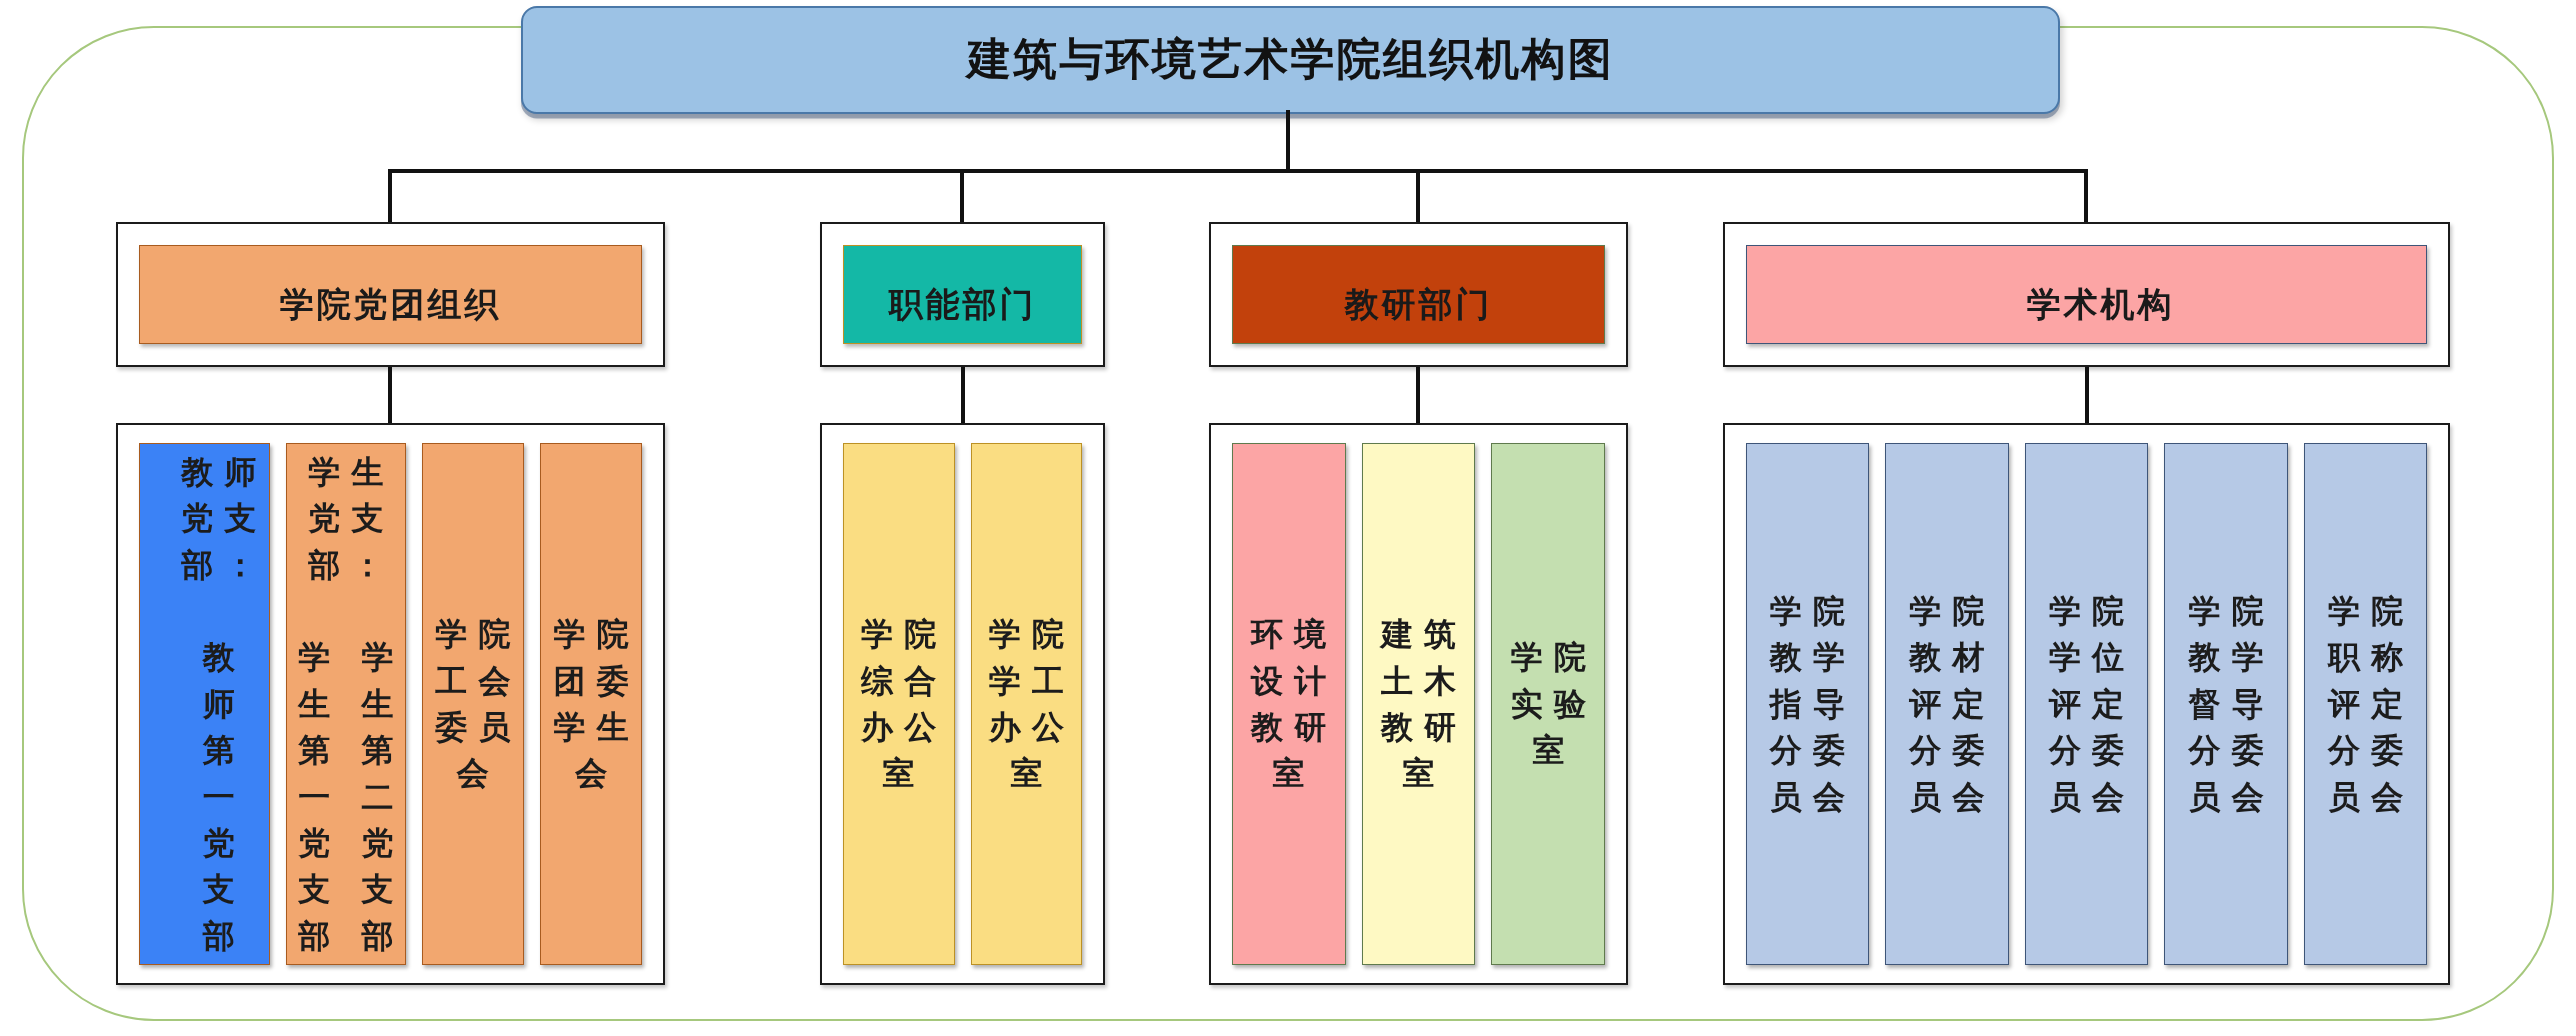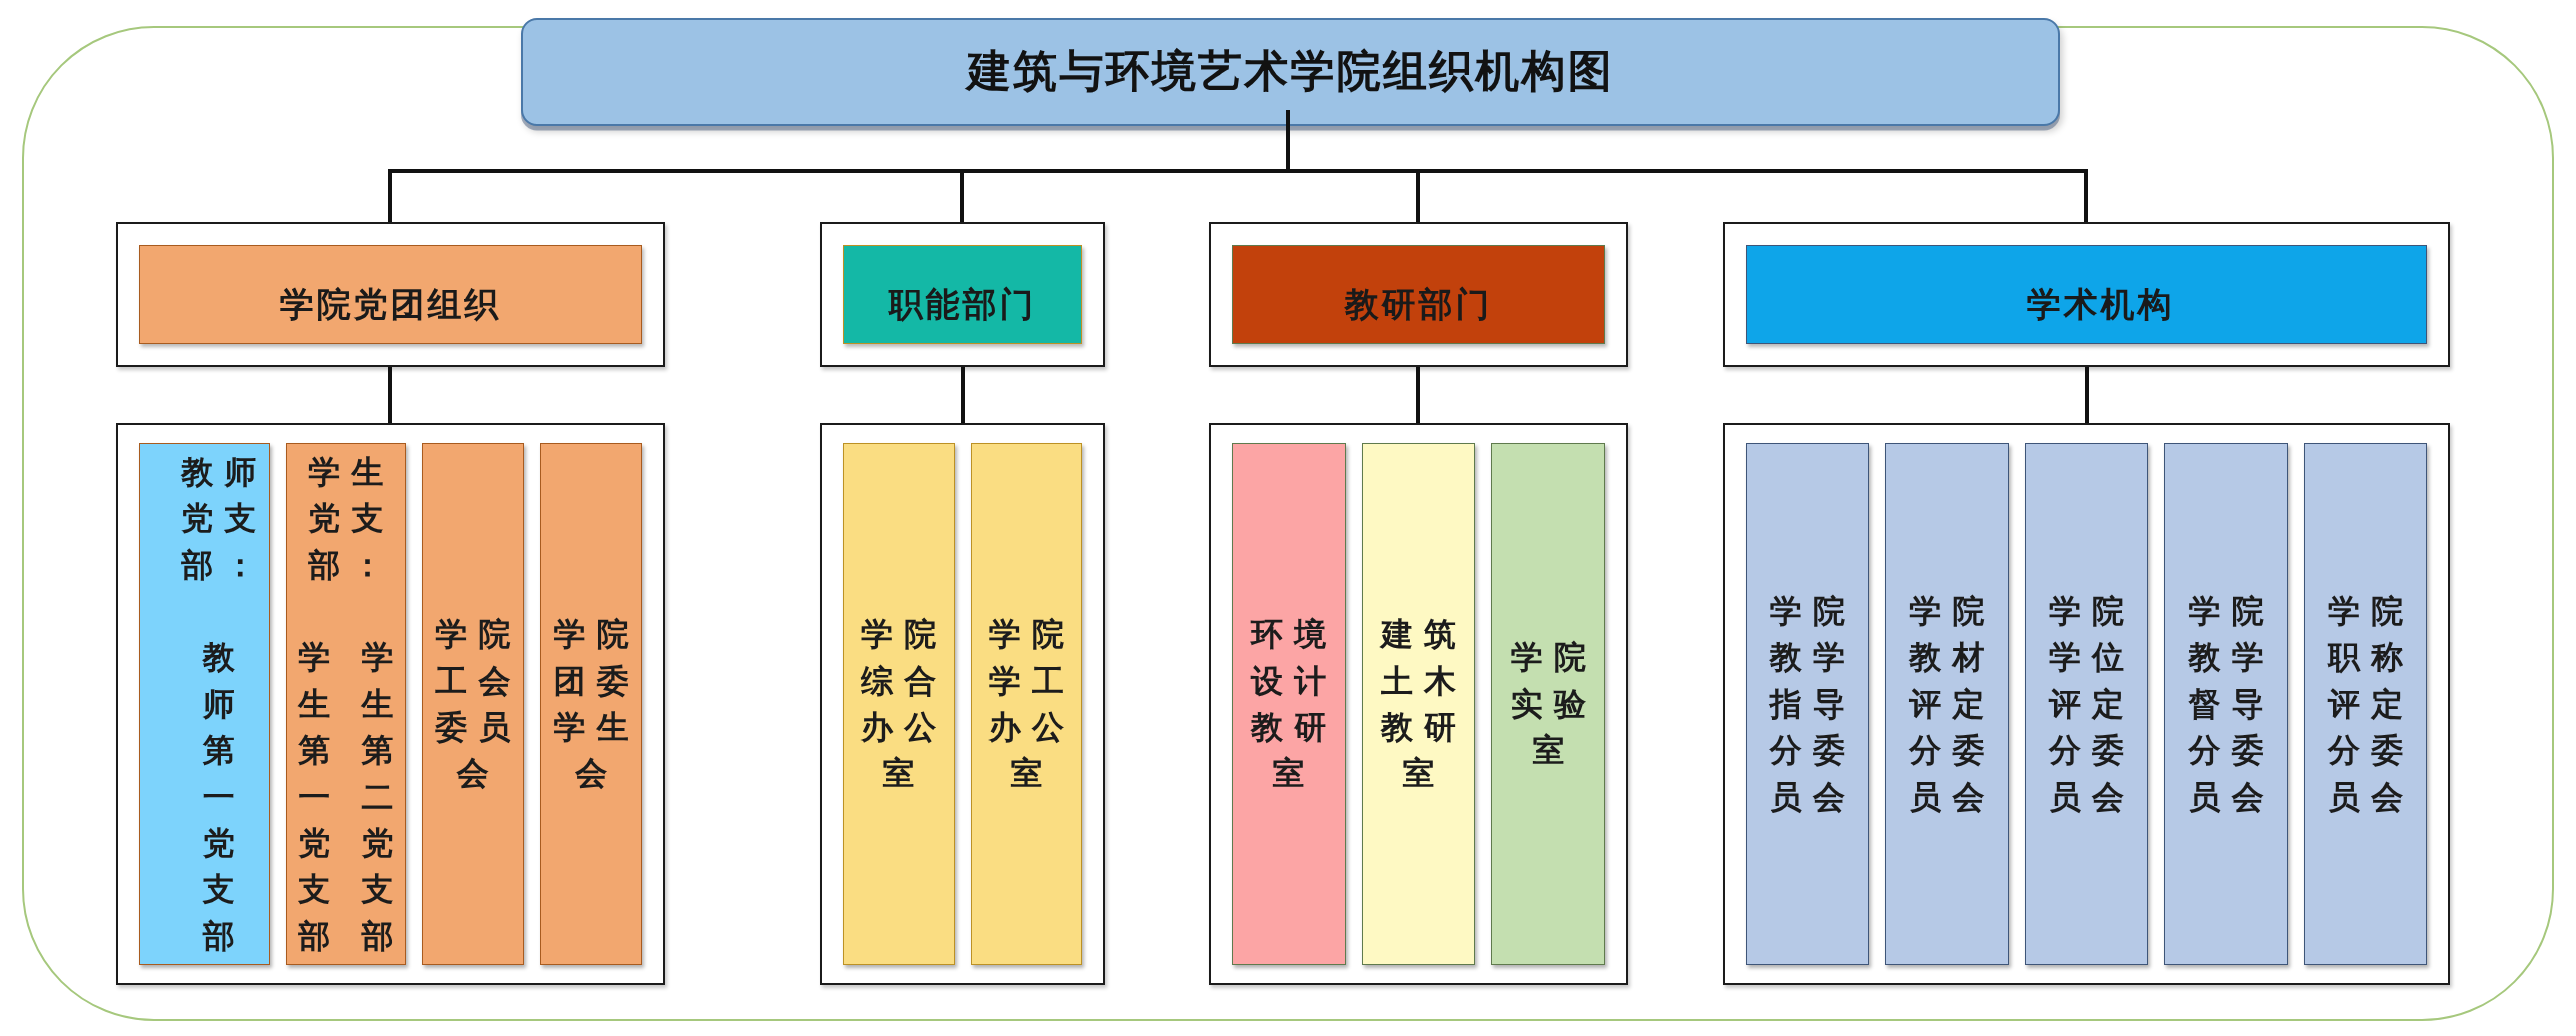--- a/index.html
+++ b/index.html
@@ -5,21 +5,21 @@
   html,body{margin:0;padding:0;background:#ffffff;}
   body{font-family:"Liberation Sans",sans-serif;color:#161616;}
   #page{position:relative;width:2576px;height:1037px;background:#ffffff;overflow:hidden;}
 
   .outer-frame{position:absolute;left:22px;top:26.4px;width:2528px;height:991px;
     border:2.9px solid #A6C87D;border-radius:132px;background:transparent;}
 
   .title-box{position:absolute;left:521px;top:5.9px;width:1535px;height:104px;
     border:2.9px solid #4A78A8;border-radius:16px;
     display:flex;align-items:center;justify-content:center;
-    box-shadow:0 4.4px 0 rgba(62,85,120,.45),2.9px 5.9px 7.3px rgba(0,0,0,.18);margin-top:12px;}
+    box-shadow:0 4.4px 0 rgba(62,85,120,.45),2.9px 5.9px 7.3px rgba(0,0,0,.18);}
   .title-box span{font-size:44px;font-weight:600;letter-spacing:2.2px;color:#121212;}
 
   .line{position:absolute;background:#111111;}
 
   .group{position:absolute;top:222px;}
   .hbox,.cbox{position:absolute;left:0;width:100%;background:#ffffff;
     border:2.9px solid #1B1B1B;box-sizing:border-box;
     box-shadow:2.2px 2.9px 3.7px rgba(0,0,0,.22);}
   .hbox{top:0;height:145px;}
   .hbar{position:absolute;left:20.6px;right:20.6px;top:20.6px;bottom:20.6px;
@@ -54,21 +54,21 @@
     </div>
   <div id="groups">
       <div class="group" style="left: 116px; width: 549px;">
         <div class="hbox">
           <div class="hbar" style="background: rgb(242, 167, 111); border-color: rgb(168, 91, 31);">
             <span>学院党团组织</span>
           </div>
         </div>
         <div class="vlink" style="left: 272px; background: rgb(17, 17, 17);"></div>
         <div class="cbox">
-          <div class="cell" title="教师党支部：教师第一党支部" style="background: #7dd3fc; border-color: rgb(168, 91, 31); padding-left: 29px;">
+          <div class="cell" title="教师党支部：教师第一党支部" style="background: #3b82f6; border-color: rgb(168, 91, 31); padding-left: 29px;">
             <div class="cell-line">教师</div>
             <div class="cell-line">党支</div>
             <div class="cell-line">部：</div>
             <div class="cell-line"></div>
             <div class="cell-line">教</div>
             <div class="cell-line">师</div>
             <div class="cell-line">第</div>
             <div class="cell-line">一</div>
             <div class="cell-line">党</div>
             <div class="cell-line">支</div>
@@ -145,21 +145,21 @@
           </div>
           <div class="cell" title="学院实验室" style="background: rgb(196, 223, 176); border-color: rgb(95, 122, 77);">
             <div class="cell-line">学院</div>
             <div class="cell-line">实验</div>
             <div class="cell-line">室</div>
           </div>
         </div>
       </div>
       <div class="group" style="left: 1723px; width: 727px;">
         <div class="hbox">
-          <div class="hbar" style="background: #0ea5e9; border-color: rgb(62, 85, 120); padding-left: 28px;">
+          <div class="hbar" style="background: #fca5a5; border-color: rgb(62, 85, 120); padding-left: 28px;">
             <span>学术机构</span>
           </div>
         </div>
         <div class="vlink" style="left: 362px; background: rgb(17, 17, 17);"></div>
         <div class="cbox">
           <div class="cell" title="学院教学指导分委员会" style="background: rgb(182, 201, 230); border-color: rgb(62, 85, 120);">
             <div class="cell-line">学院</div>
             <div class="cell-line">教学</div>
             <div class="cell-line">指导</div>
             <div class="cell-line">分委</div>

